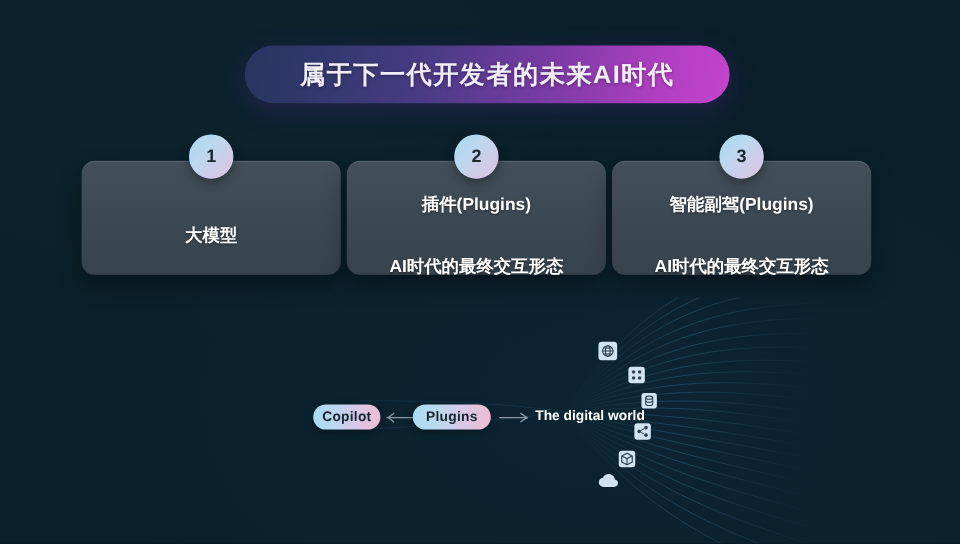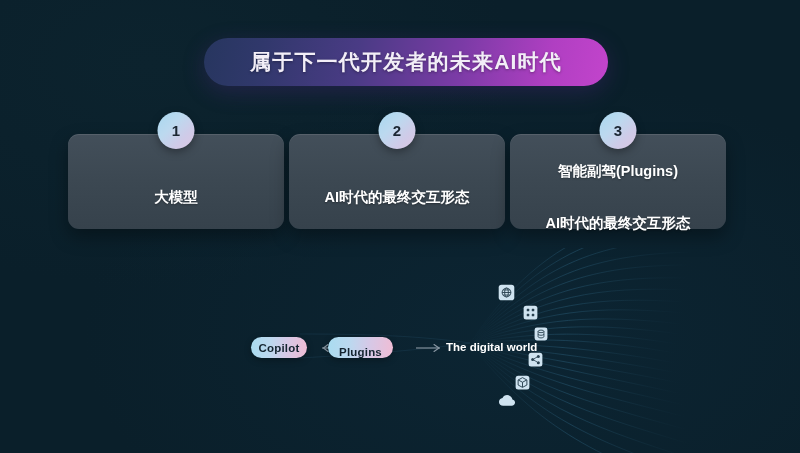--- a/index.html
+++ b/index.html
@@ -123,22 +123,22 @@
     align-items: center;
     justify-content: center;
     box-shadow: 0 2px 7px rgba(0,0,0,0.30);
   }
   .node-pill span {
     color: #142430;
     font-size: 11.5px;
     font-weight: bold;
     letter-spacing: 0.2px;
   }
-  #pill-copilot { left: 251px; top: 337px; width: 56px; }
-  #pill-plugins { left: 328px; top: 337px; width: 65px; align-items: flex-end; }
+  #pill-copilot { left: 261px; top: 337px; width: 56px; }
+  #pill-plugins { left: 344px; top: 337px; width: 65px; }
 
   #label-digital-world {
     position: absolute;
     left: 446px;
     top: 341px;
     color: #ffffff;
     font-size: 11.5px;
     font-weight: bold;
     white-space: nowrap;
   }
@@ -168,20 +168,21 @@
     <div class="badge">
       <span>1</span>
     </div>
     <div class="card-line">大模型</div>
   </div>
 
   <div class="card" id="card-2">
     <div class="badge">
       <span>2</span>
     </div>
+    <div class="card-line">插件(Plugins)</div>
     <div class="card-line secondary">AI时代的最终交互形态</div>
   </div>
 
   <div class="card" id="card-3">
     <div class="badge">
       <span>3</span>
     </div>
     <div class="card-line">智能副驾(Plugins)</div>
     <div class="card-line secondary">AI时代的最终交互形态</div>
   </div>

